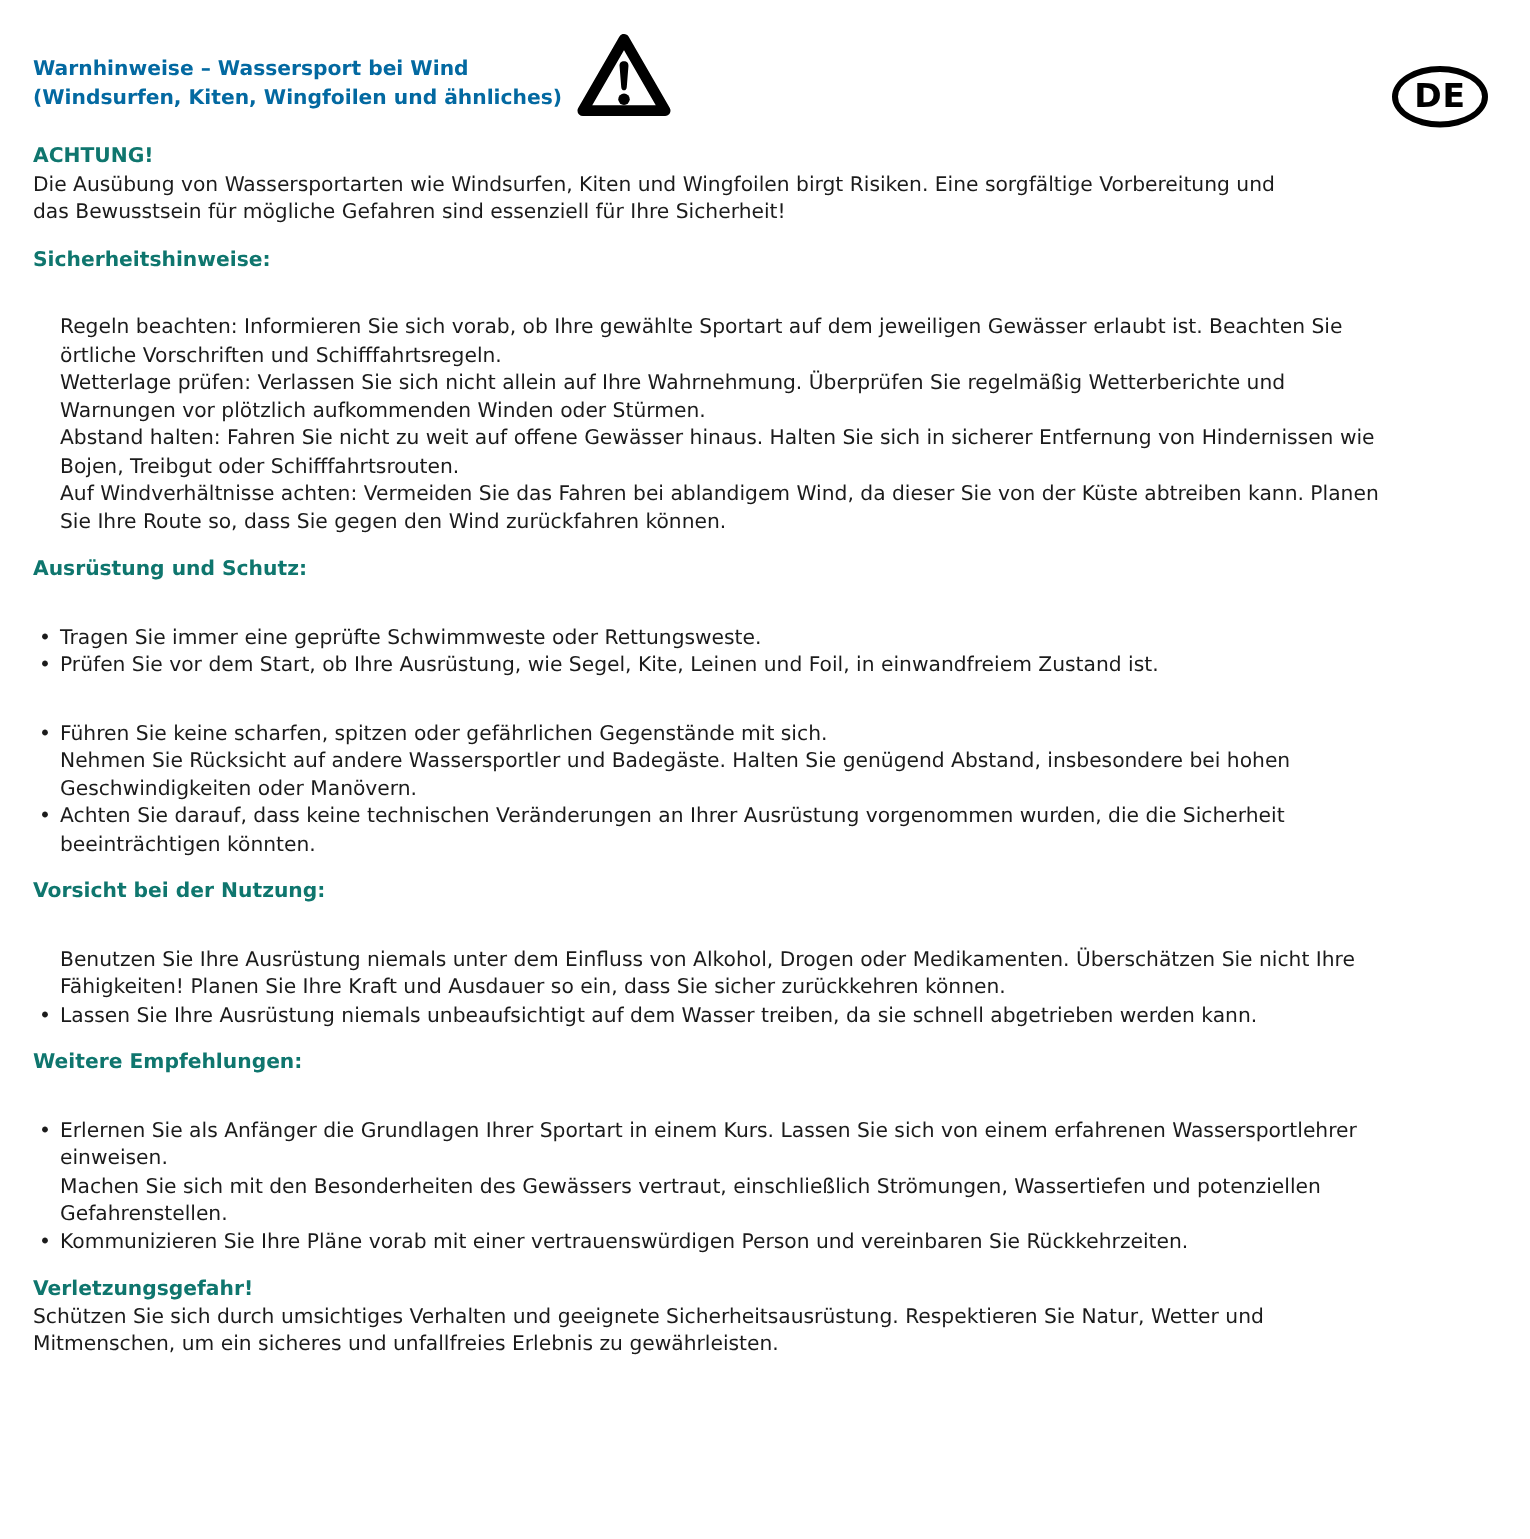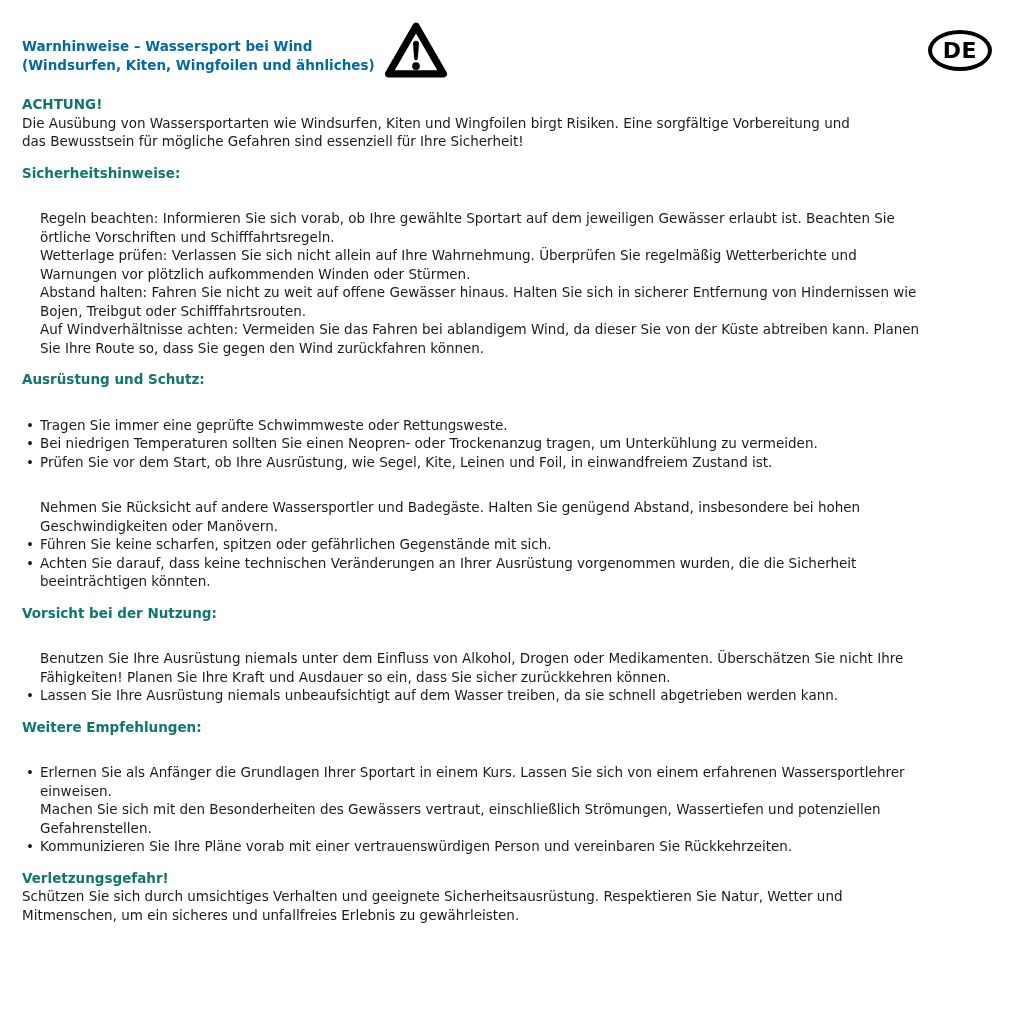--- a/index.html
+++ b/index.html
@@ -26,21 +26,21 @@
     font-weight: bold;
     color: #0369a1;
     white-space: nowrap;
   }
   .warn-icon-wrap {
     margin-left: 8px;
     flex: 0 0 auto;
   }
   .de-badge {
     margin-left: auto;
-    margin-top: 10px;
+    margin-top: 24px;
     margin-right: 8px;
     width: 64px;
     height: 41px;
     border: 4px solid #000;
     border-radius: 50%;
     display: flex;
     align-items: center;
     justify-content: center;
     font-weight: bold;
     font-size: 22px;
@@ -112,30 +112,29 @@
 Bojen, Treibgut oder Schifffahrtsrouten.</div>
       <div class="item">Auf Windverhältnisse achten: Vermeiden Sie das Fahren bei ablandigem Wind, da dieser Sie von der Küste abtreiben kann. Planen
 Sie Ihre Route so, dass Sie gegen den Wind zurückfahren können.</div>
     </div>
   </div>
 
   <div class="section">
     <div class="section-heading">Ausrüstung und Schutz:</div>
     <div class="section-body spaced indented">
       <div class="item bullet">Tragen Sie immer eine geprüfte Schwimmweste oder Rettungsweste.</div>
-      <div class="item bullet">Bei niedrigen Temperaturen sollten Sie einen Neopren- oder Trockenanzug tragen, um Unterkühlung zu vermeiden.</div>
       <div class="item bullet">Prüfen Sie vor dem Start, ob Ihre Ausrüstung, wie Segel, Kite, Leinen und Foil, in einwandfreiem Zustand ist.</div>
     </div>
   </div>
 
   <div class="section">
     <div class="section-body spaced indented">
+      <div class="item bullet">Führen Sie keine scharfen, spitzen oder gefährlichen Gegenstände mit sich.</div>
       <div class="item">Nehmen Sie Rücksicht auf andere Wassersportler und Badegäste. Halten Sie genügend Abstand, insbesondere bei hohen
 Geschwindigkeiten oder Manövern.</div>
-      <div class="item bullet">Führen Sie keine scharfen, spitzen oder gefährlichen Gegenstände mit sich.</div>
       <div class="item bullet">Achten Sie darauf, dass keine technischen Veränderungen an Ihrer Ausrüstung vorgenommen wurden, die die Sicherheit
 beeinträchtigen könnten.</div>
     </div>
   </div>
 
   <div class="section">
     <div class="section-heading">Vorsicht bei der Nutzung:</div>
     <div class="section-body spaced indented">
       <div class="item">Benutzen Sie Ihre Ausrüstung niemals unter dem Einfluss von Alkohol, Drogen oder Medikamenten. Überschätzen Sie nicht Ihre
 Fähigkeiten! Planen Sie Ihre Kraft und Ausdauer so ein, dass Sie sicher zurückkehren können.</div>

